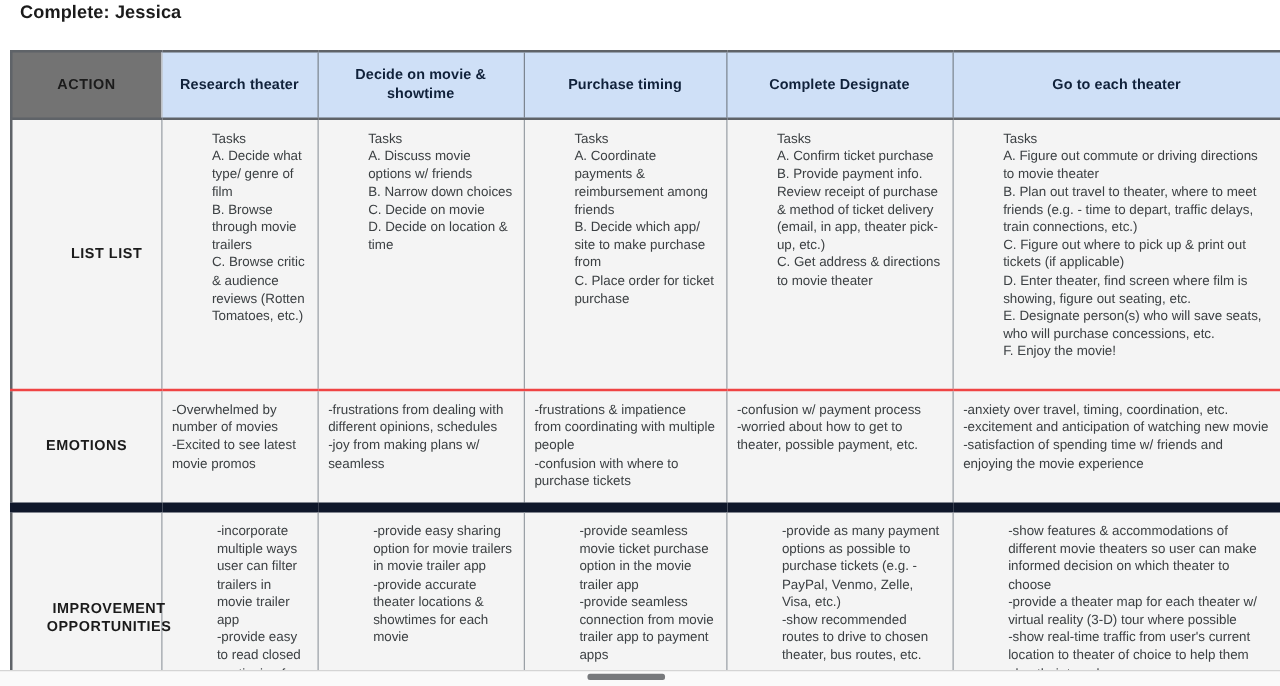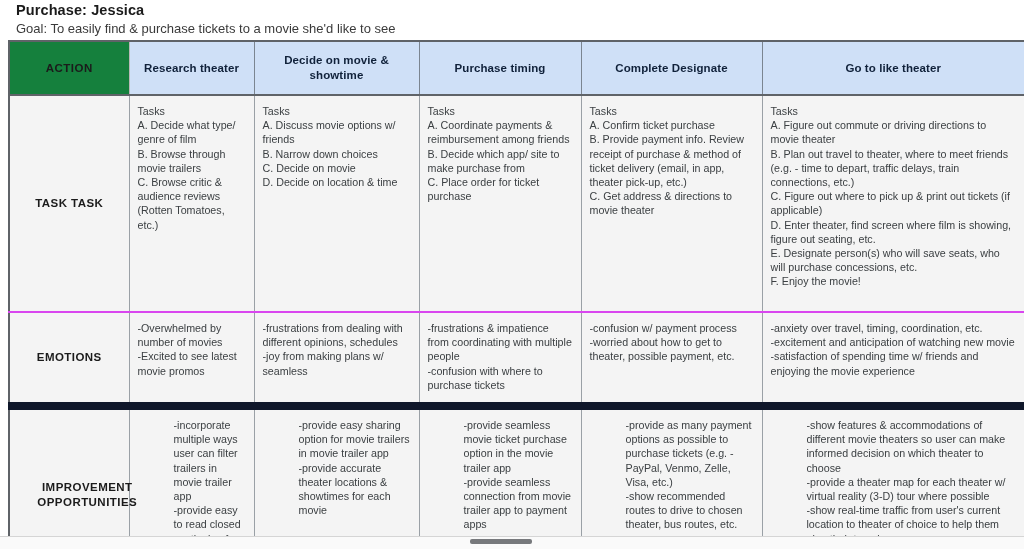--- a/index.html
+++ b/index.html
@@ -39,29 +39,29 @@
   }
 
   
   tr.head td{
     border-top:2px solid #5f6368;
     border-bottom:2px solid #5f6368;
     height:52px;
     vertical-align:middle;
     text-align:center;
   }
-  tr.head td.lbl{background:#15803d;}
+  tr.head td.lbl{background:#737373;}
   tr.head td.stage{background:#cfe0f7;border-left:1px solid #7b8591;border-right:1px solid #7b8591;}
   tr.head td.stage:last-child{border-right:2px solid #5f6368;}
   tr.head td.lbl{border-left:2px solid #5f6368;}
 
   tr.body td{border-left:1px solid #9aa0a6;border-right:1px solid #9aa0a6;}
   tr.body td.lbl{border-left:2px solid #5f6368;}
   tr.body td:last-child{border-right:2px solid #5f6368;}
-  tr.r-task td{border-bottom:2px solid #d946ef;height:215px;}
+  tr.r-task td{border-bottom:2px solid #ef4444;height:215px;padding-left:32px;}
   tr.r-emo  td{border-bottom:8px solid #0f172a;height:89px;}
   tr.r-imp  td{border-bottom:4px solid #22c55e;height:138px;padding-left:36px;}
 
   .rowlabel{
     font-size:11.5px;font-weight:bold;color:#1b1b1b;
     letter-spacing:.45px;text-align:center;line-height:15px;
     display:flex;align-items:center;justify-content:center;
     height:100%;padding:0 4px;box-sizing:border-box;
   }
   .stagelabel{
@@ -83,22 +83,21 @@
     position:absolute;left:470px;top:539px;width:62px;height:5px;
     background:#77797c;border-radius:2px;
   }
 </style>
 </head>
 <body>
 
 <div class="sheet">
 
   <div class="hdr">
-    <div class="persona">Purchase: Jessica</div>
-    <div class="goal">Goal:  To easily find &amp; purchase tickets to a movie she'd like to see</div>
+    <div class="persona">Complete: Jessica</div>
   </div>
 
   <table class="tbl">
     <colgroup>
       <col style="width:120px">
         <col style="width:125px">
         <col style="width:165px">
       <col style="width:162px">
         <col style="width:181px">
         <col style="width:263px">
@@ -114,27 +113,27 @@
         <td class="stage">
           <div class="stagelabel">Decide on movie &amp; showtime</div>
         </td>
         <td class="stage">
           <div class="stagelabel">Purchase timing</div>
         </td>
         <td class="stage">
           <div class="stagelabel">Complete Designate</div>
         </td>
         <td class="stage">
-          <div class="stagelabel">Go to like theater</div>
+          <div class="stagelabel">Go to each theater</div>
         </td>
       </tr>
 
       <tr class="body r-task">
         <td class="lbl">
-          <div class="rowlabel">TASK TASK</div>
+          <div class="rowlabel">LIST LIST</div>
         </td>
         <td>
           <div class="cell">Tasks
 A. Decide what type/ genre of film
 B. Browse through movie trailers
 C. Browse critic &amp; audience reviews (Rotten Tomatoes, etc.)</div>
         </td>
         <td>
           <div class="cell">Tasks
 A. Discuss movie options w/ friends

